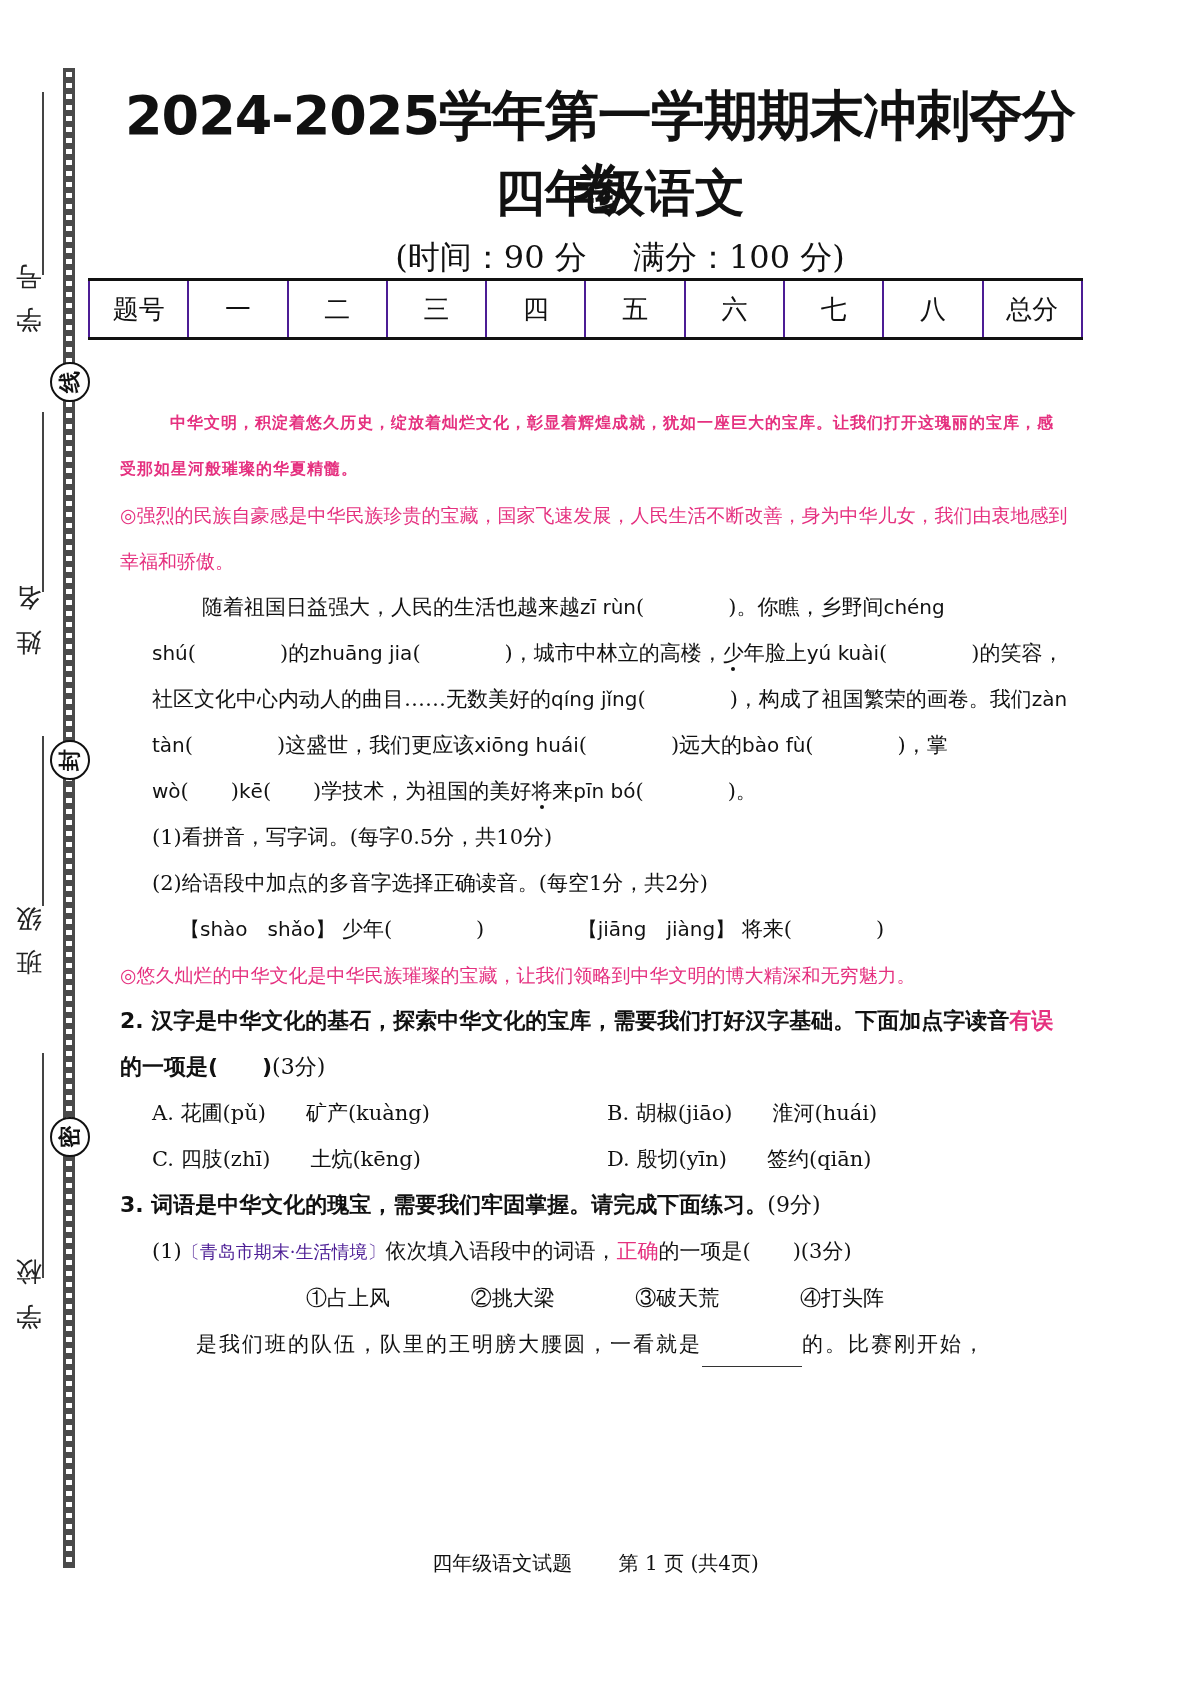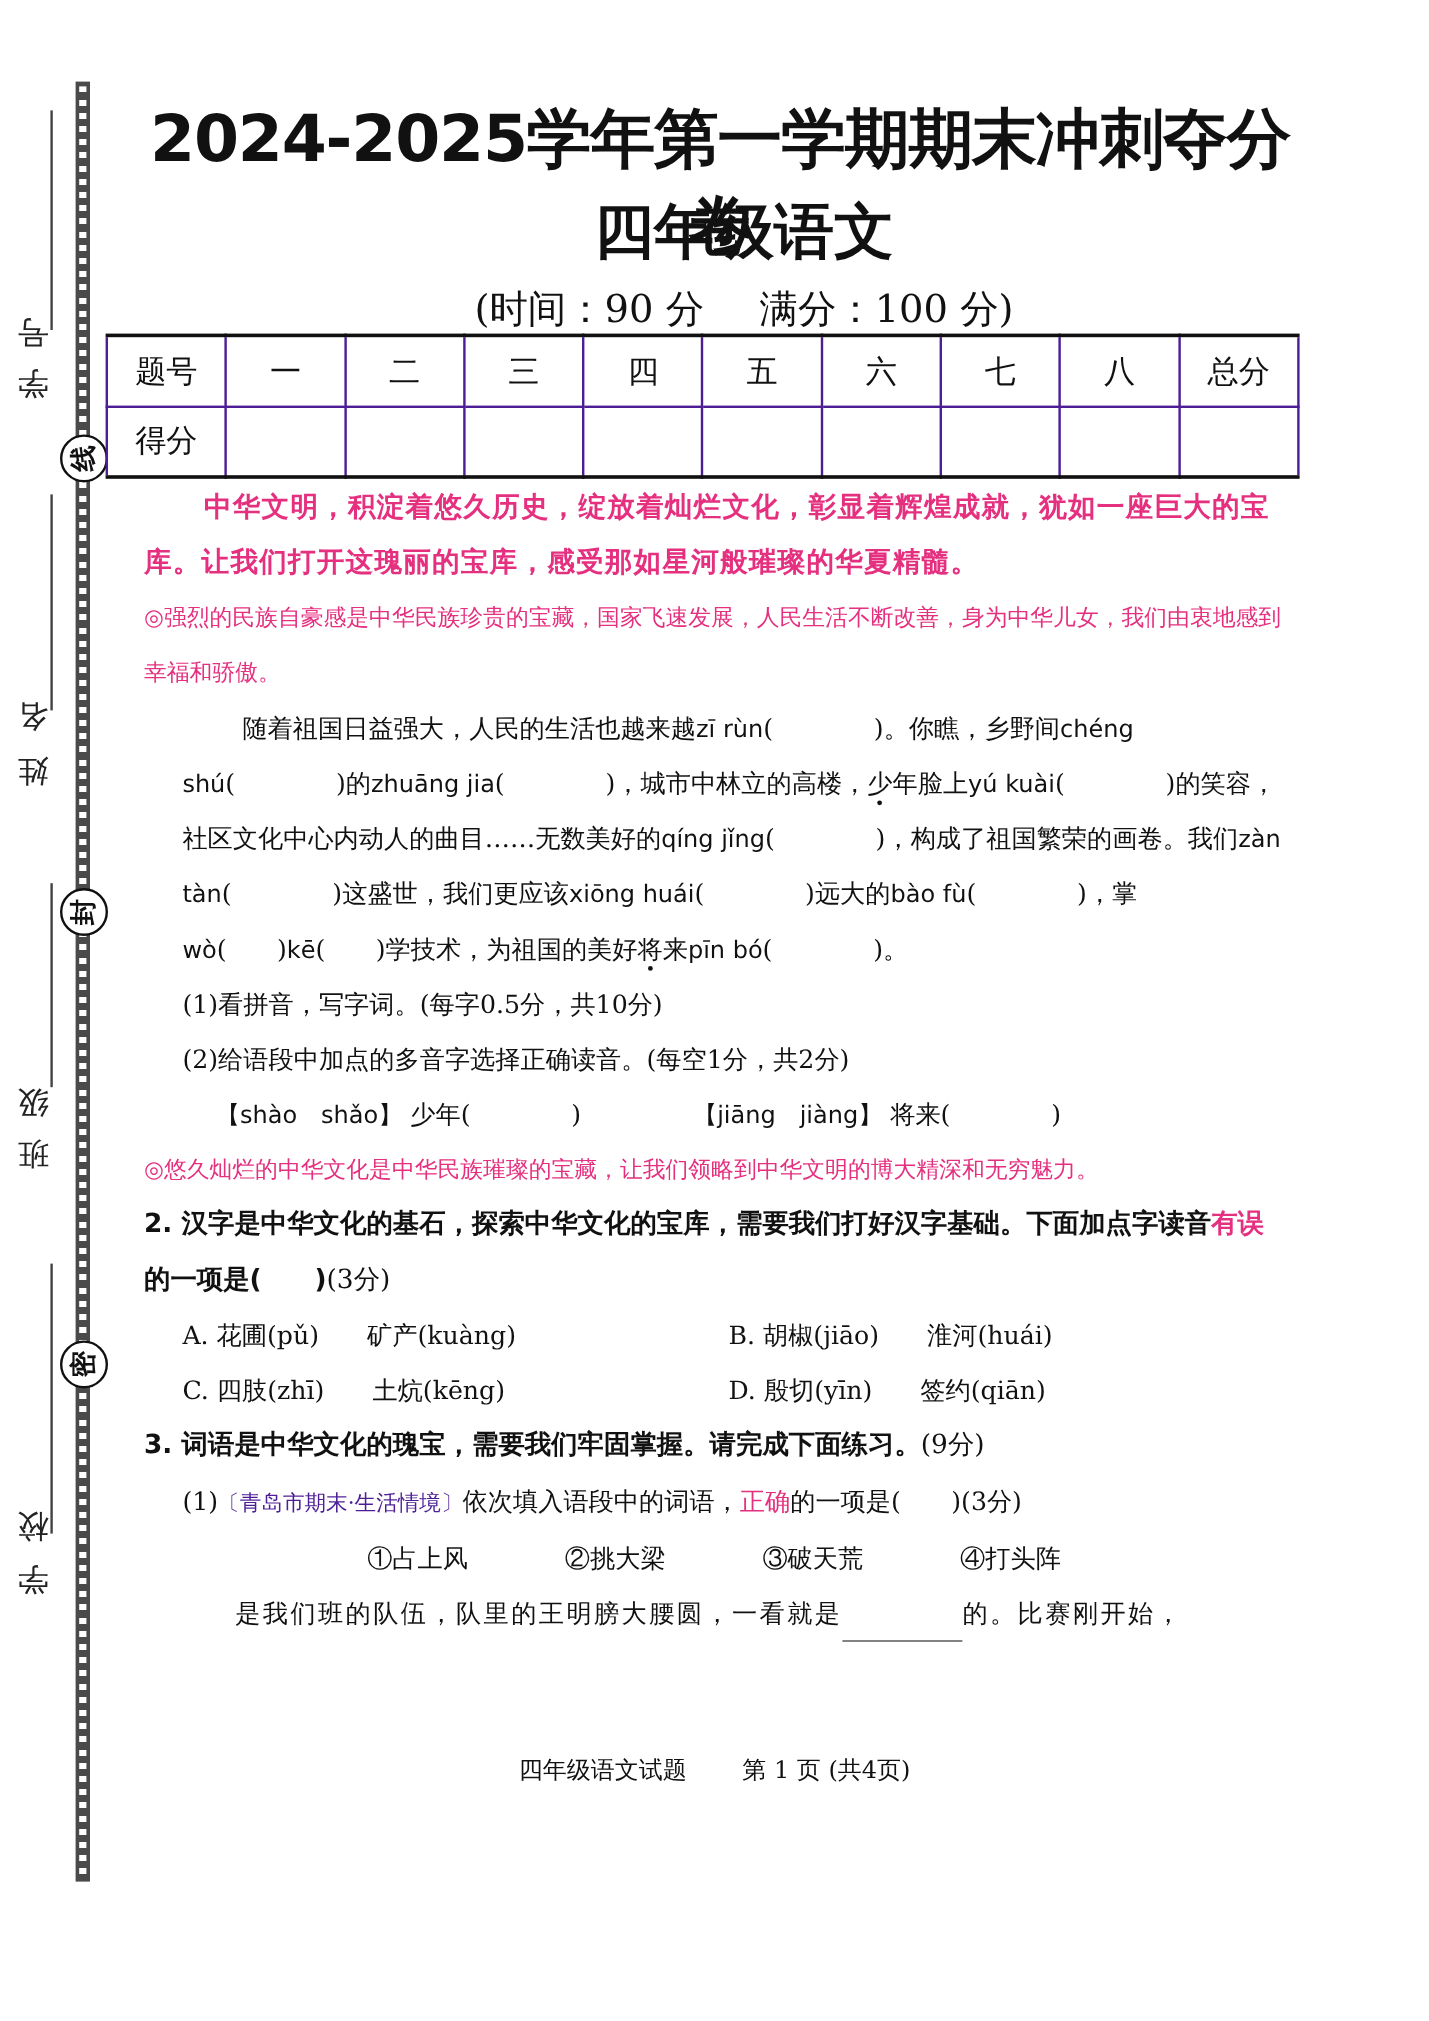--- a/index.html
+++ b/index.html
@@ -28,38 +28,38 @@
     .meta span { margin: 0 18px; }
 
     
     .score-table { position: absolute; left: 88px; top: 278px; width: 995px; border-collapse: collapse;
       border-top: 3px solid #111; border-bottom: 3px solid #111; border-left: 2px solid #111; border-right: 2px solid #111; }
     .score-table td { border: 2px solid #4c1d95; width: 99.5px; height: 59px; text-align: center; font-size: 26px;
       font-family: "DejaVu Sans", "Liberation Sans", sans-serif; }
 
     
     .content { position: absolute; left: 120px; top: 400px; width: 950px; }
-    .pink-lead { color: #e5307f; font-weight: bold; font-size: 23px; font-family: "DejaVu Sans", sans-serif; line-height: 46px; letter-spacing: 1px; }
+    .pink-lead { color: #e5307f; font-weight: bold; font-size: 16px; font-family: "DejaVu Sans", sans-serif; line-height: 46px; letter-spacing: 1px; }
     .pink-note { color: #e5307f; font-size: 19px; line-height: 46px; }
     .q-head { font-size: 22px; font-weight: bold; font-family: "DejaVu Sans", sans-serif; line-height: 46px; }
     .q-head .pts { font-weight: normal; font-family: "DejaVu Serif", serif; }
     .para { font-size: 21px; line-height: 46px; }
     .py { font-family: "DejaVu Sans", sans-serif; font-size: 20px; }
     .dot { position: relative; }
     .dot::after { content: ""; position: absolute; left: 50%; bottom: -6px; width: 4px; height: 4px; background: #111; border-radius: 50%; transform: translateX(-50%); }
     .hl { color: #e5307f; }
     .tag { color: #4c1d95; font-size: 18px; }
     .opt-row { display: flex; font-size: 21px; line-height: 46px; }
     .opt-row .cell { width: 455px; display: flex; }
     .opt-row .cell span { margin-right: 40px; }
     .choices { text-align: center; font-size: 21px; line-height: 46px; word-spacing: 30px; }
     .choices span { margin: 0 22px; }
     .uline { display: inline-block; width: 100px; border-bottom: 1px solid #333; height: 22px; vertical-align: bottom; }
 
-    .footer { position: absolute; left: 0; top: 1462px; width: 1191px; text-align: center; font-size: 20px; }
+    .footer { position: absolute; left: 0; top: 1550px; width: 1191px; text-align: center; font-size: 20px; }
     .footer span { margin: 0 20px; }
   </style>
 </head>
 <body>
 
 <div class="binding">
   <div class="bind-strip-bg"></div>
   <div class="bind-dots"></div>
 
   <div class="bind-line" style="top:92px;height:183px;"></div>
@@ -88,32 +88,20 @@
     <td>题号</td>
     <td>一</td>
     <td>二</td>
     <td>三</td>
     <td>四</td>
     <td>五</td>
     <td>六</td>
     <td>七</td>
     <td>八</td>
     <td>总分</td>
-  </tr>
-  <tr>
-    <td>得分</td>
-    <td></td>
-    <td></td>
-    <td></td>
-    <td></td>
-    <td></td>
-    <td></td>
-    <td></td>
-    <td></td>
-    <td></td>
   </tr>
 </tbody>
   </table>
 
 <div class="content">
   <p class="pink-lead" style="text-indent:50px;">中华文明，积淀着悠久历史，绽放着灿烂文化，彰显着辉煌成就，犹如一座巨大的宝库。让我们打开这瑰丽的宝库，感受那如星河般璀璨的华夏精髓。</p>
   <p class="pink-note" style="padding-left:0;text-indent:0;">◎强烈的民族自豪感是中华民族珍贵的宝藏，国家飞速发展，人民生活不断改善，身为中华儿女，我们由衷地感到幸福和骄傲。</p>
 
   <p class="para" id="q1-passage" style="padding-left:32px;text-indent:50px;"><span>随着祖国日益强大，人民的生活也越来越</span><span class="py">zī rùn</span><span>(　　　　)。你瞧，乡野间</span><span class="py">chéng shú</span><span>(　　　　)的</span><span class="py">zhuāng jia</span><span>(　　　　)，城市中林立的高楼，</span><span class="dot">少</span><span>年脸上</span><span class="py">yú kuài</span><span>(　　　　)的笑容，社区文化中心内动人的曲目……无数美好的</span><span class="py">qíng jǐng</span><span>(　　　　)，构成了祖国繁荣的画卷。我们</span><span class="py">zàn tàn</span><span>(　　　　)这盛世，我们更应该</span><span class="py">xiōng huái</span><span>(　　　　)远大的</span><span class="py">bào fù</span><span>(　　　　)，掌</span><span class="py">wò</span><span>(　　)</span><span class="py">kē</span><span>(　　)学技术，为祖国的美好</span><span class="dot">将</span><span>来</span><span class="py">pīn bó</span><span>(　　　　)。</span></p>
   <p class="para" style="padding-left:32px;">(1)看拼音，写字词。(每字0.5分，共10分)</p>

